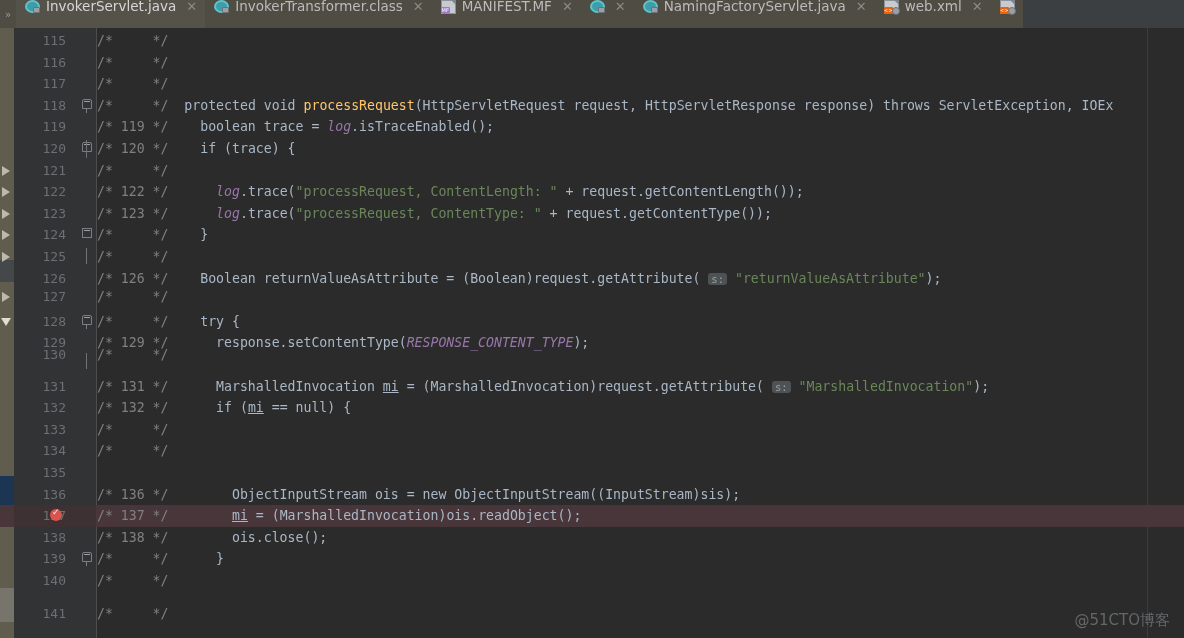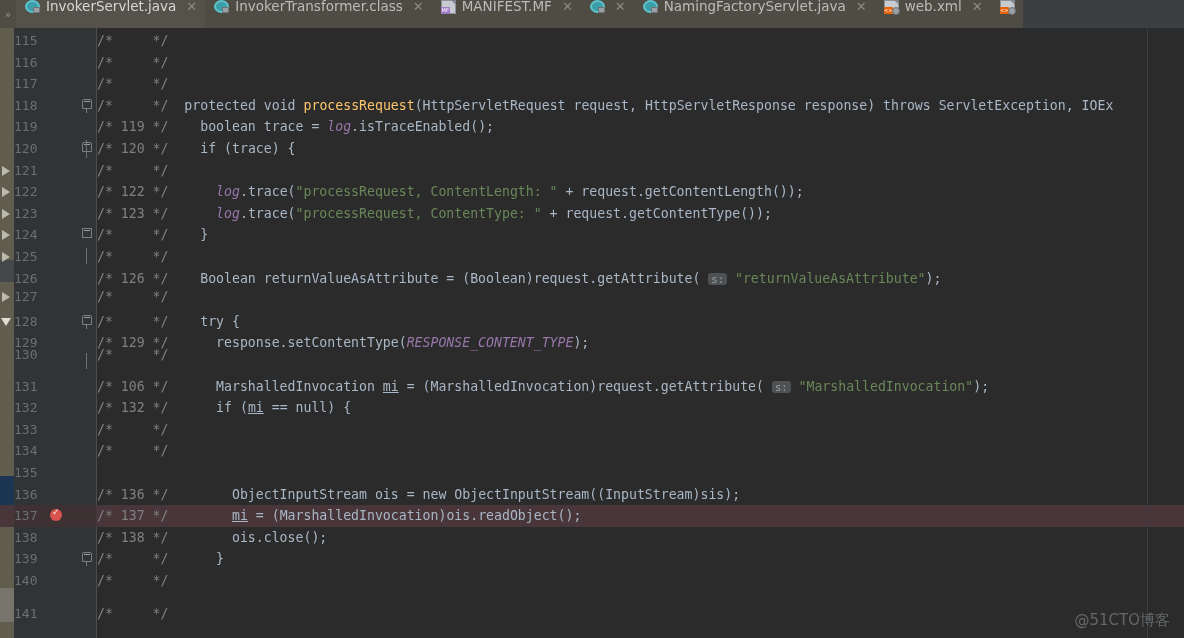--- a/index.html
+++ b/index.html
@@ -90,21 +90,21 @@
   .guide{
     position:absolute;left:1050px;top:0;width:1px;height:610px;background:#3b3e40;
   }
 
   .row{position:absolute;left:0;width:1184px;height:21.6px;}
   .row.err{background:#48363a;}
   .row.err .rowbg-gutter{background:#3e3133;}
   .rowbg-gutter{position:absolute;left:14px;top:0;width:82px;height:21.6px;}
 
   .lnum{
-    position:absolute;left:14px;width:52px;
+    position:absolute;left:14px;width:52px;text-align:right;
     color:#6c7073;font-size:13px;line-height:21.6px;
     font-family:"DejaVu Sans Mono",monospace;
   }
   .run-tri{
     position:absolute;left:2px;top:6px;width:0;height:0;
     border-style:solid;border-width:5px 0 5px 8px;
     border-color:transparent transparent transparent #bcb9ad;
   }
   .run-tri.down{
     border-width:8px 5px 0 5px;border-color:#e0ddd3 transparent transparent transparent;
@@ -309,21 +309,21 @@
         <div class="row" style="top: 304.4px;">
           <div class="lnum">129</div>
           <div class="code"><span class="mark">/* 129 */</span>      response.setContentType(<span class="fld">RESPONSE_CONTENT_TYPE</span>);</div>
         </div>
         <div class="row" style="top: 316px;">
           <div class="lnum">130</div>
           <div class="code"><span class="mark">/*     */</span></div>
         </div>
         <div class="row" style="top: 347.6px;">
           <div class="lnum">131</div>
-          <div class="code"><span class="mark">/* 106 */</span>      MarshalledInvocation <span class="und">mi</span> = (MarshalledInvocation)request.getAttribute( <span class="hint">s:</span> <span class="str">"MarshalledInvocation"</span>);</div>
+          <div class="code"><span class="mark">/* 131 */</span>      MarshalledInvocation <span class="und">mi</span> = (MarshalledInvocation)request.getAttribute( <span class="hint">s:</span> <span class="str">"MarshalledInvocation"</span>);</div>
         </div>
         <div class="row" style="top: 369.2px;">
           <div class="lnum">132</div>
           <div class="code"><span class="mark">/* 132 */</span>      <span class="kw">if</span> (<span class="und">mi</span> == <span class="kw">null</span>) {</div>
         </div>
         <div class="row" style="top: 390.8px;">
           <div class="lnum">133</div>
           <div class="code"><span class="mark">/*     */</span></div>
         </div>
         <div class="row" style="top: 412.4px;">

